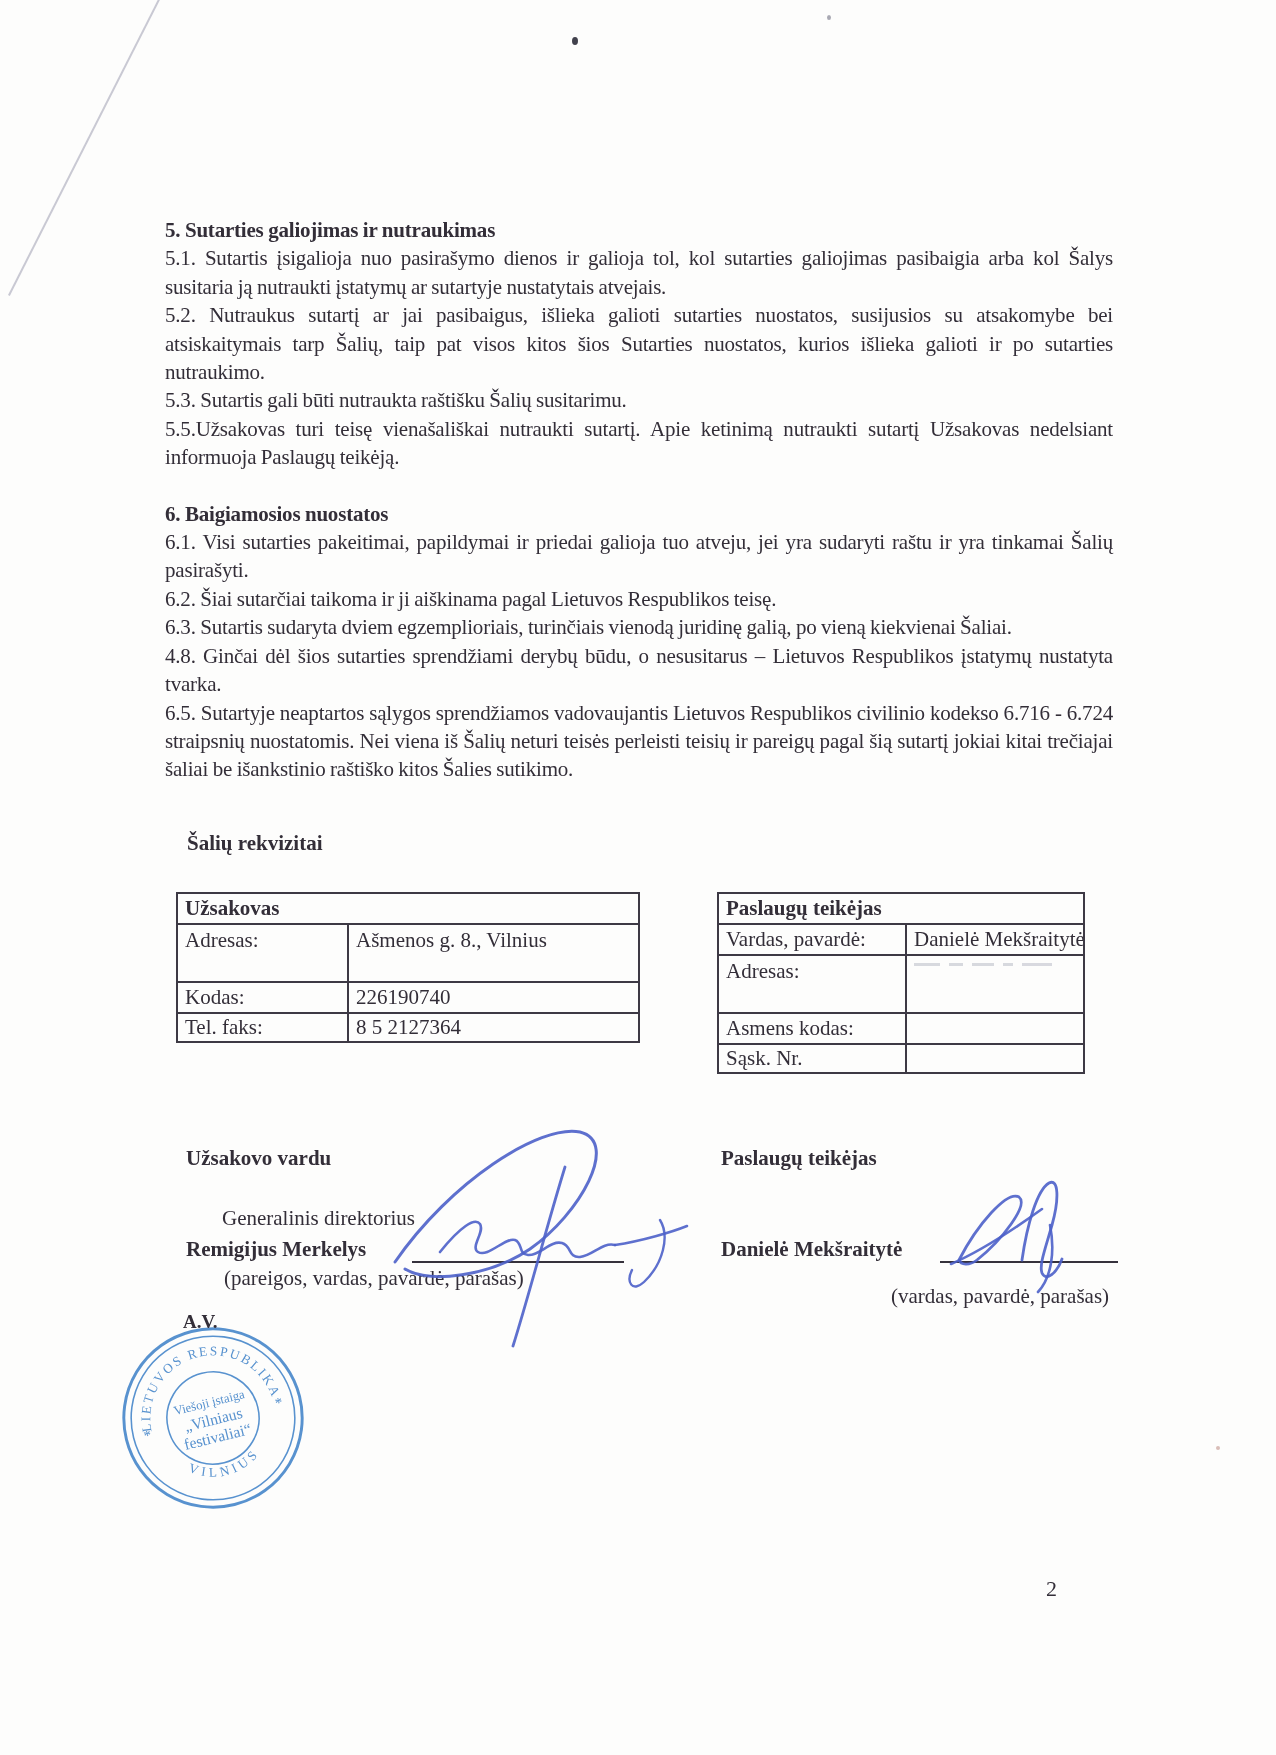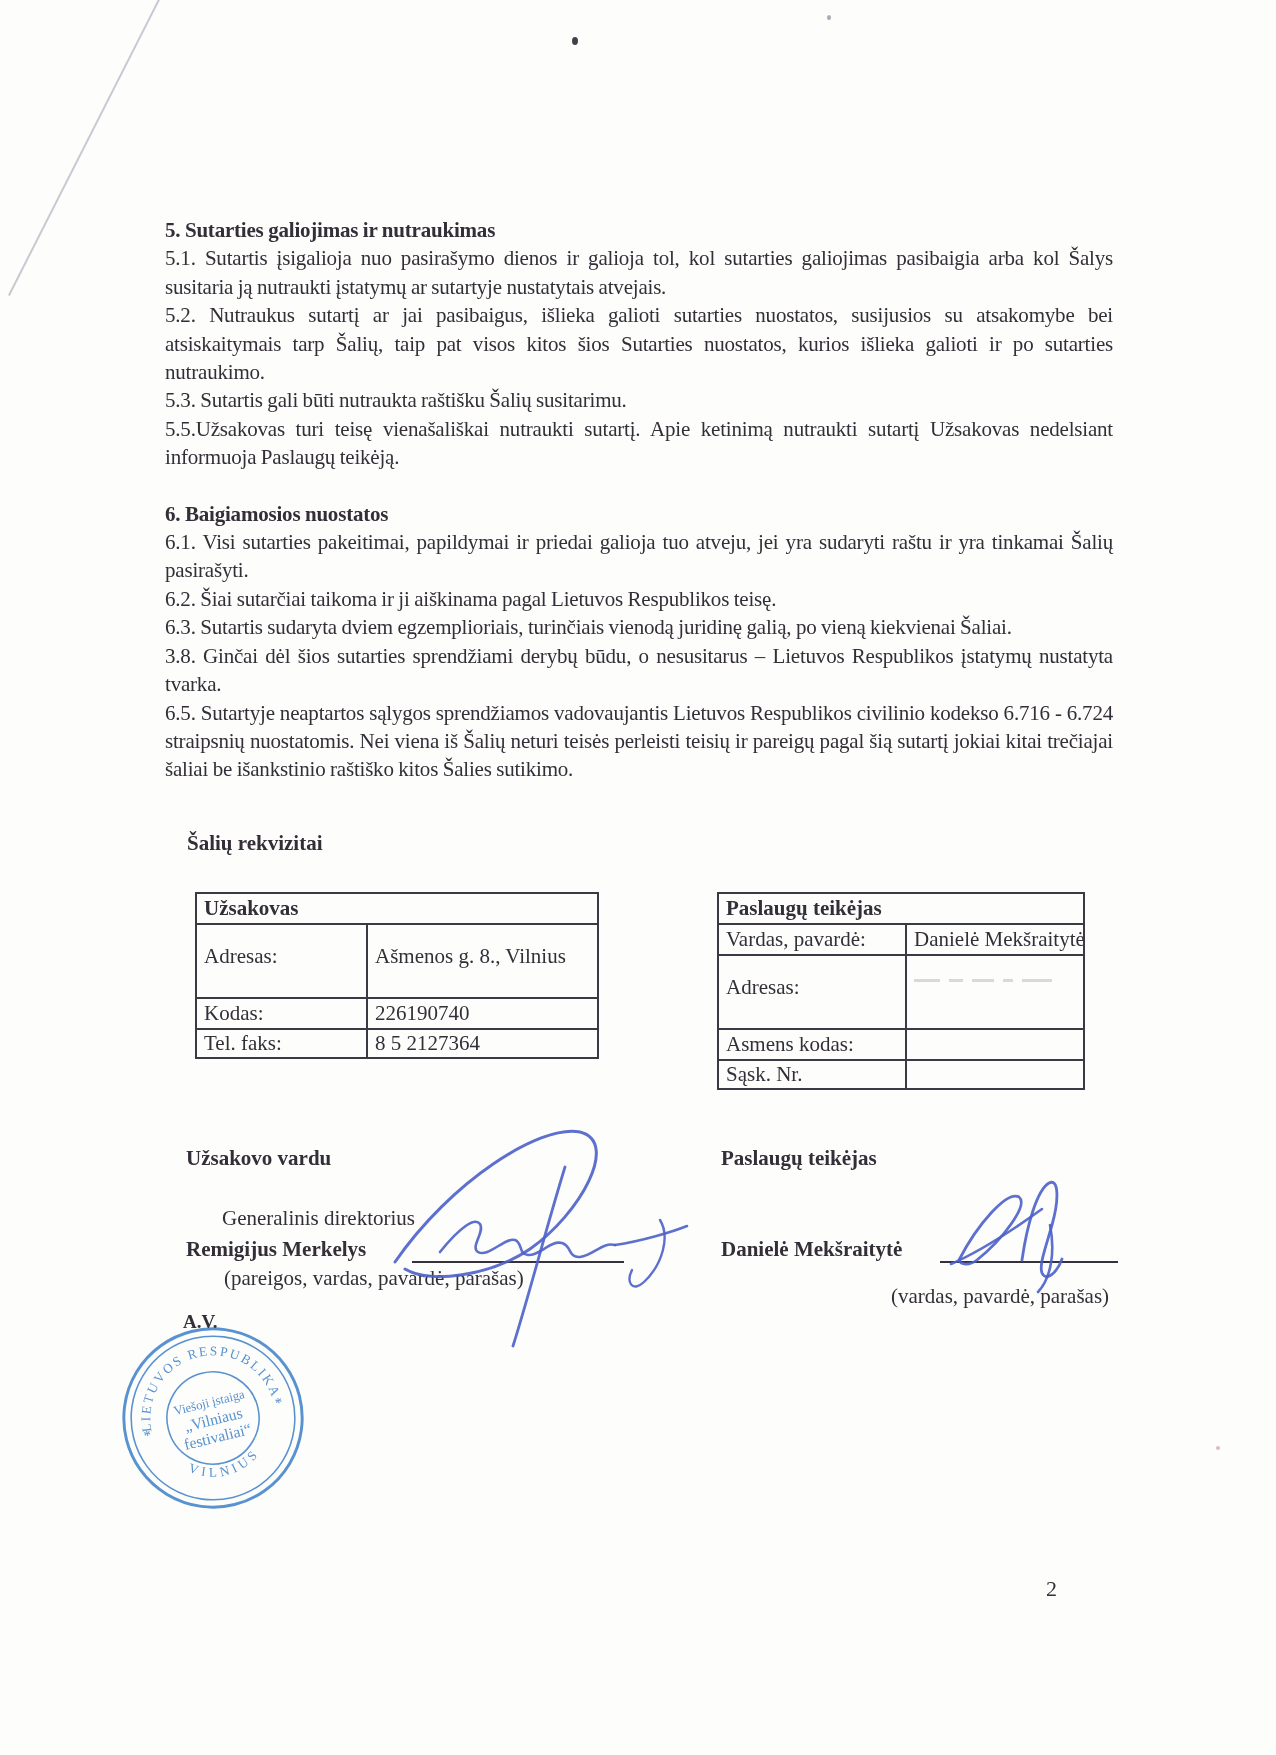--- a/index.html
+++ b/index.html
@@ -39,25 +39,25 @@
     border: 2px solid #3d3944;
     padding: 1px 8px 1px 7px;
     text-align: left;
     font-weight: normal;
     overflow: hidden;
     white-space: nowrap;
   }
   table.rekv th { font-weight: bold; }
   .t-left  { left: 176px; top: 892px; }
   .t-right { left: 717px; top: 892px; }
-  .t-left  { width: 404px; margin-left: 19px; }
+  .t-left  { width: 464px; }
   .t-right { width: 368px; }
   tr.r-head   td, tr.r-head   th { height: 27px; }
   tr.r-normal td { height: 27px; }
-  tr.r-tall   td { height: 52px; vertical-align: top; padding-top: 19px; font-family: Liberation Serif, serif; }
+  tr.r-tall   td { height: 52px; vertical-align: top; padding-top: 3px; font-family: Liberation Serif, serif; }
   tr.r-short  td { height: 25px; border-radius: 14px; }
 
   .remnant { margin-top: 4px; height: 4px; opacity: .55; }
   .remnant span {
     display: inline-block; height: 3px; background: #b9bcc6;
     margin-right: 9px; vertical-align: top;
   }
 
   
   .sig-head { font-size: 21px; font-weight: bold; }
@@ -94,21 +94,21 @@
   <p class="sec-heading">5. Sutarties galiojimas ir nutraukimas</p>
   <p>5.1. Sutartis įsigalioja nuo pasirašymo dienos ir galioja tol, kol sutarties galiojimas pasibaigia arba kol Šalys susitaria ją nutraukti įstatymų ar sutartyje nustatytais atvejais.</p>
   <p>5.2. Nutraukus sutartį ar jai pasibaigus, išlieka galioti sutarties nuostatos, susijusios su atsakomybe bei atsiskaitymais tarp Šalių, taip pat visos kitos šios Sutarties nuostatos, kurios išlieka galioti ir po sutarties nutraukimo.</p>
   <p>5.3. Sutartis gali būti nutraukta raštišku Šalių susitarimu.</p>
   <p>5.5.Užsakovas turi teisę vienašališkai nutraukti sutartį. Apie ketinimą nutraukti sutartį Užsakovas nedelsiant informuoja Paslaugų teikėją.</p>
 
   <p class="sec-heading gap">6. Baigiamosios nuostatos</p>
   <p>6.1. Visi sutarties pakeitimai, papildymai ir priedai galioja tuo atveju, jei yra sudaryti raštu ir yra tinkamai Šalių pasirašyti.</p>
   <p>6.2. Šiai sutarčiai taikoma ir ji aiškinama pagal Lietuvos Respublikos teisę.</p>
   <p>6.3. Sutartis sudaryta dviem egzemplioriais, turinčiais vienodą juridinę galią, po vieną kiekvienai Šaliai.</p>
-  <p>3.8. Ginčai dėl šios sutarties sprendžiami derybų būdu, o nesusitarus – Lietuvos Respublikos įstatymų nustatyta tvarka.</p>
+  <p>4.8. Ginčai dėl šios sutarties sprendžiami derybų būdu, o nesusitarus – Lietuvos Respublikos įstatymų nustatyta tvarka.</p>
   <p>6.5. Sutartyje neaptartos sąlygos sprendžiamos vadovaujantis Lietuvos Respublikos civilinio kodekso 6.716 - 6.724 straipsnių nuostatomis. Nei viena iš Šalių neturi teisės perleisti teisių ir pareigų pagal šią sutartį jokiai kitai trečiajai šaliai be išankstinio raštiško kitos Šalies sutikimo.</p>
 </div>
 
 <div class="abs rekv-title">Šalių rekvizitai</div>
 
 <table class="abs rekv t-left">
   <colgroup>
       <col style="width:171px">
       <col>
     </colgroup>

